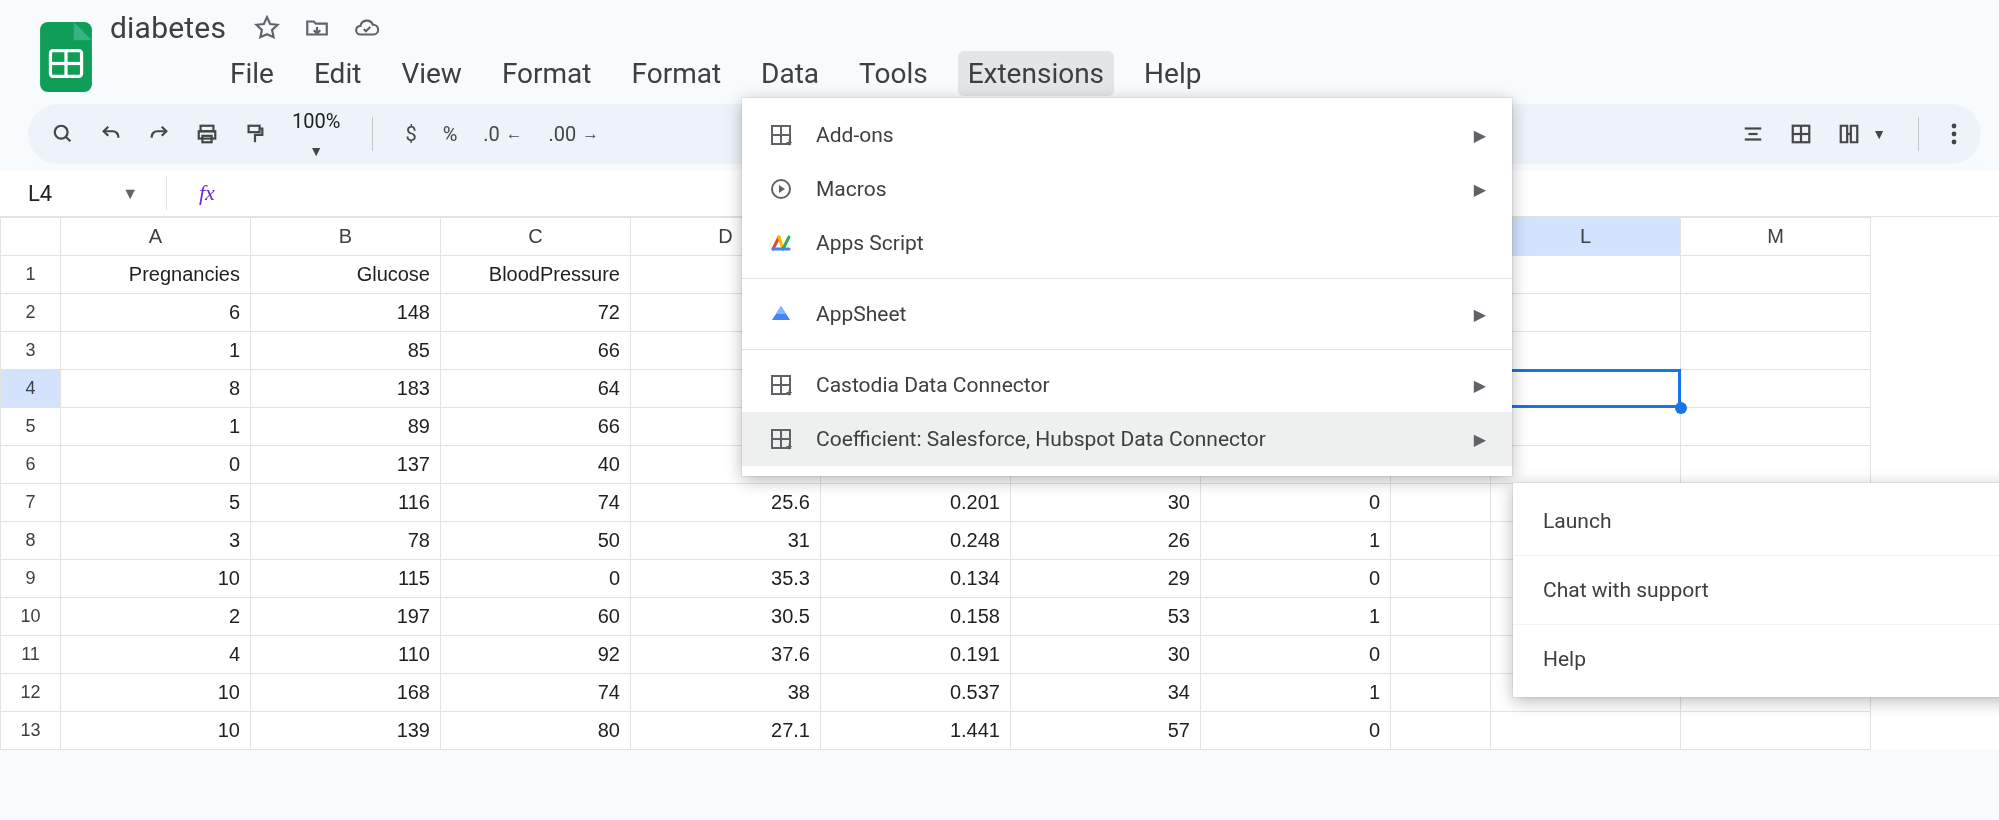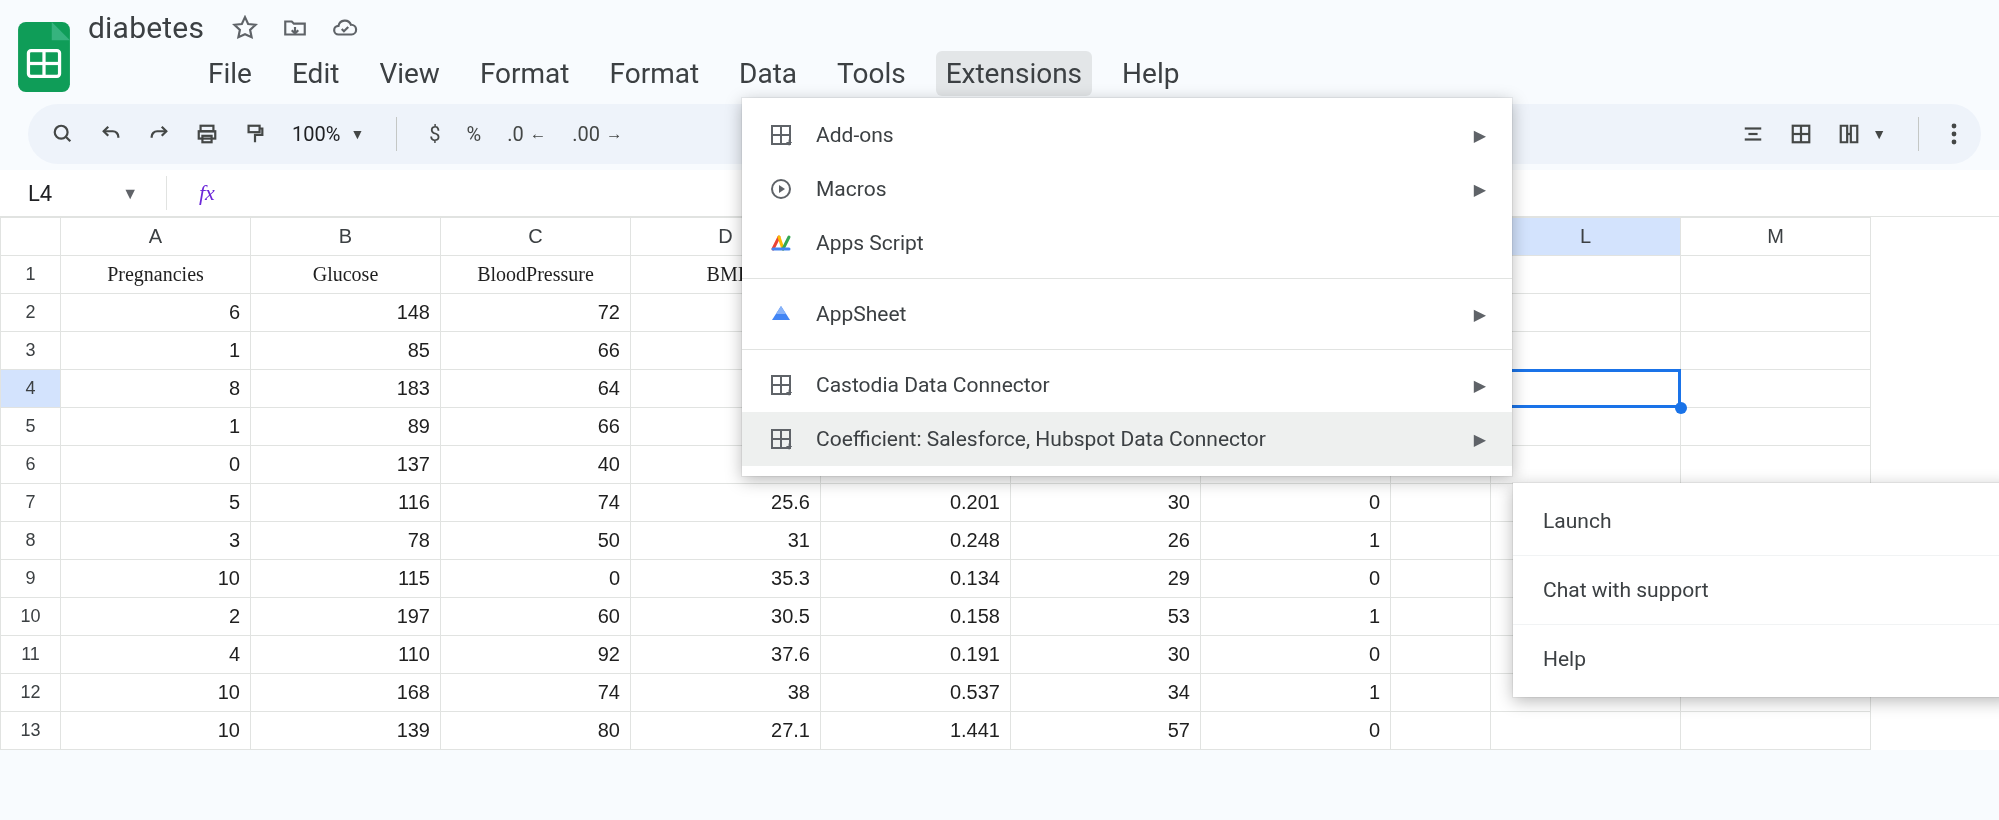--- a/index.html
+++ b/index.html
@@ -8,21 +8,21 @@
     background: #fff;
     color: #202124;
     font-size: 18px;
     overflow: hidden;
   }
   .app { width: 1999px; height: 820px; position: relative; background: #f8fbfe; }
 
   
   .title-row {
     display: flex; align-items: center;
-    padding: 10px 18px 0 18px; gap: 18px;
+    padding: 10px 18px 0 18px; gap: 18px; margin-left: 22px;
   }
   .sheets-logo {
     width: 52px; height: 70px; border-radius: 10px;
     display: flex; align-items: center; justify-content: center;
   }
   .sheets-logo svg { width: 52px; height: 70px; }
   .doc-title {
     font-size: 30px; color: #3c4043; letter-spacing: .2px;
   }
   .title-icons { display: flex; gap: 24px; margin-left: 6px; }
@@ -38,21 +38,21 @@
 
   
   .toolbar-wrap { padding: 0 18px 6px 28px; }
   .toolbar {
     background: #eef3fa; border-radius: 40px;
     height: 60px; display: flex; align-items: center;
     padding: 0 24px; gap: 26px;
   }
   .tb-btn { color: #444746; display:flex;align-items:center;gap:6px;font-size:20px; }
   .tb-divider { width:1px; height:34px; background:#c4c7c5; margin:0 6px; }
-  .tb-zoom { font-size:20px; color:#202124; display:flex;align-items:center;gap:10px; }
+  .tb-zoom { font-size:20px; color:#202124; display:flex;align-items:center;gap:10px;flex-direction:column; }
   .tb-caret { font-size:14px; color:#444746; }
 
   
   .namebox-row {
     display:flex; align-items:center; padding: 6px 0 6px 18px; gap: 18px;
     border-bottom: 1px solid #e1e3e1; background:#fff;
   }
   .name-box {
     width: 130px; font-size:22px; color:#202124;
     display:flex; align-items:center; justify-content:space-between;
@@ -77,21 +77,21 @@
   }
   th { font-weight: 400; background:#fff; color:#3c4043; text-align:center; }
   .rowhdr {
     text-align: center; font-size:18px; color:#3c4043; background:#fff;
     width: 60px;
   }
   .rowhdr.sel { background:#d3e3fd; }
   .colhdr { height:34px; }
   .colhdr.sel { background:#d3e3fd; }
   .corner { background:#fff; width:60px; }
-  .leftalign { text-align:center;font-family:Liberation Serif, serif; }
+  .leftalign { text-align:right; }
   .selected-cell { position:relative; }
   .selected-cell::after {
     content:""; position:absolute; inset:-1px;
     border: 3px solid #1a73e8; pointer-events:none;
   }
   .selected-cell::before {
     content:""; position:absolute; right:-7px; bottom:-7px;
     width:12px; height:12px; background:#1a73e8; border-radius:50%;
   }
 

